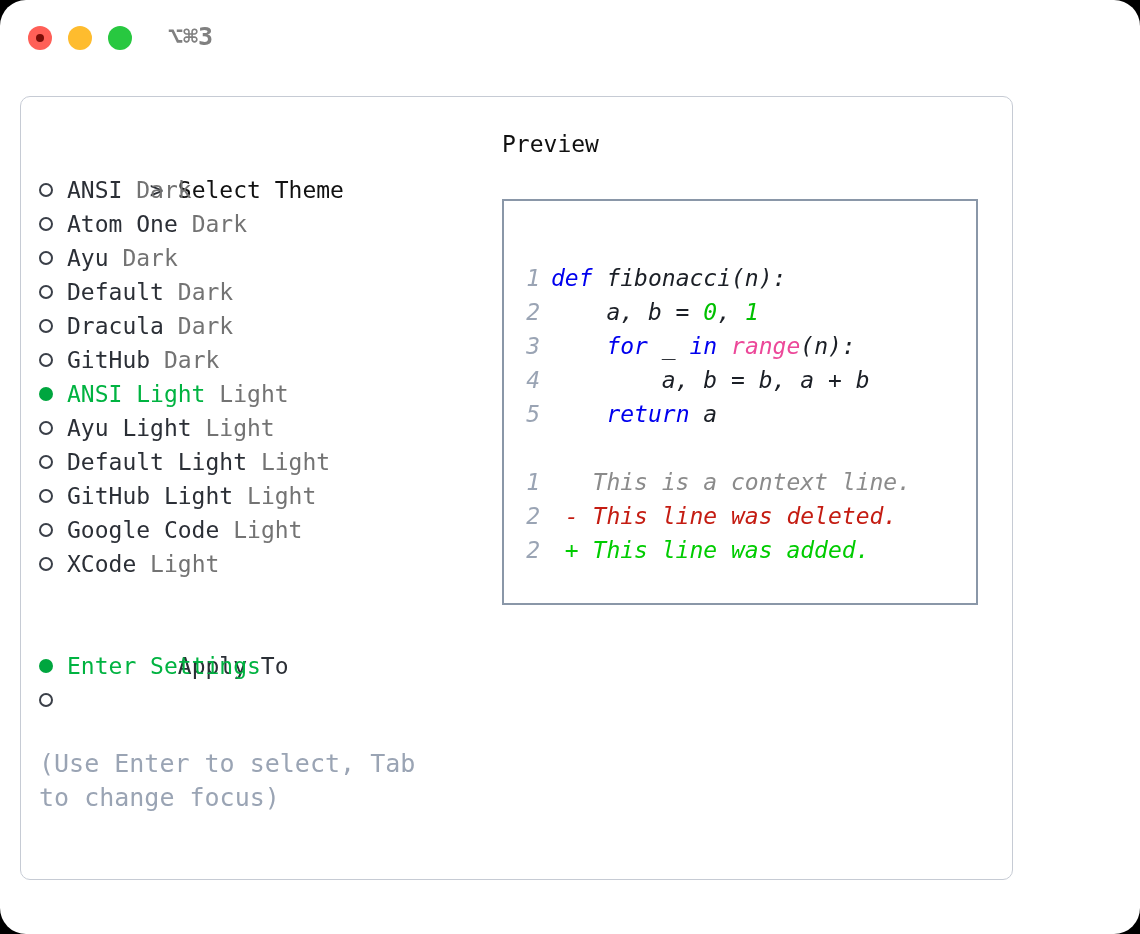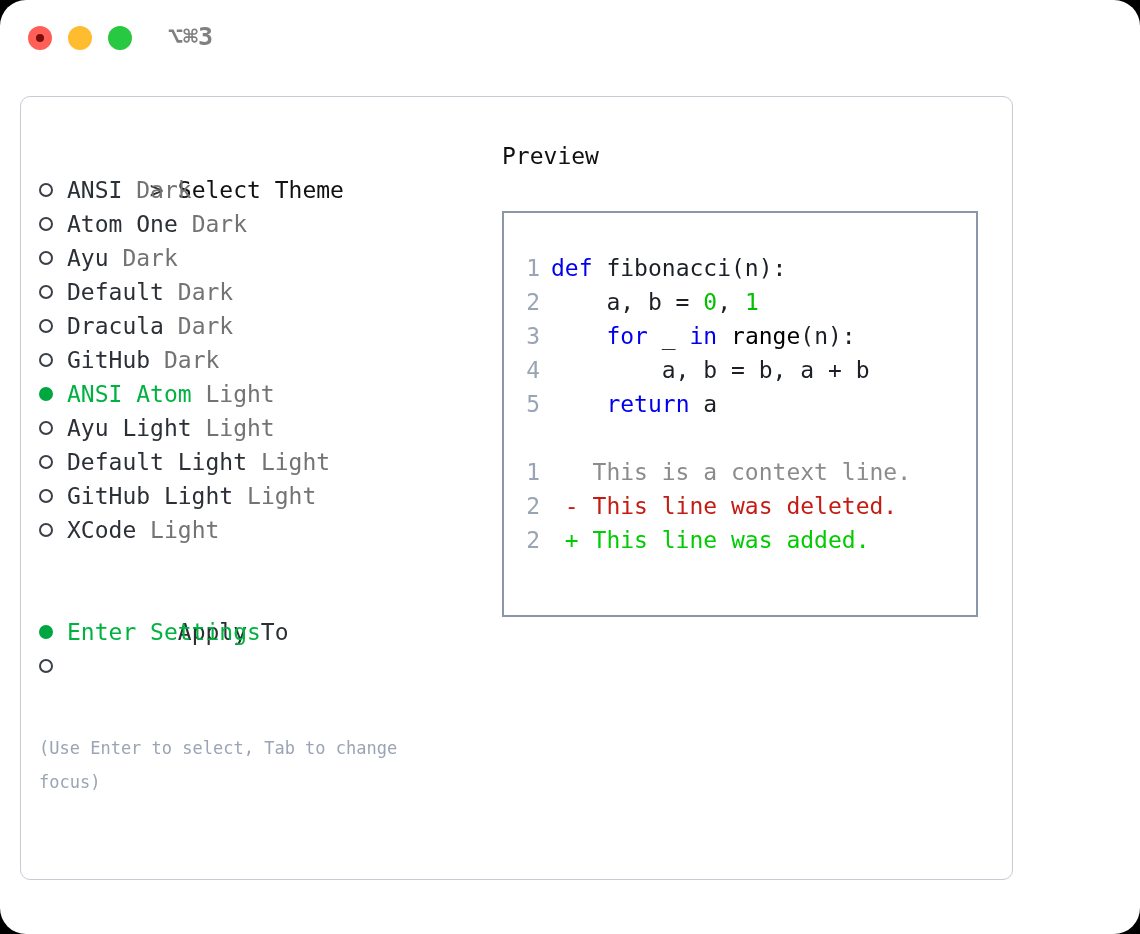--- a/index.html
+++ b/index.html
@@ -113,62 +113,63 @@
     background: #00a63f;
     border-color: #00a63f;
   }
   .theme-name { color: #2b2f36; margin-top: 22px; }
   .row.selected .theme-name { color: #00b341; }
   .variant { color: #737373; }
 
   .spacer { height: 34px; }
 
   .hint {
-    font-size: 17px;
+    font-size: 25px;
     line-height: 34px;
     color: #9aa4b4;
     width: 420px;
     white-space: pre-wrap;
-    margin-top: 48px;
+    margin-top: 30px;
   }
 
   
   .right-col {
     position: absolute;
     left: 481px;
-    top: 42px;
+    top: 30px;
     width: 490px;
   }
   .preview-title {
     font-size: 23px;
     color: #111111;
     line-height: 34px;
   }
   .preview-box {
     margin-top: 38px;
     width: 476px;
     height: 406px;
     border: 2px solid #8a97a8;
     box-sizing: border-box;
-    padding: 38px 0 0 14px;
+    padding: 60px 0 0 14px;
+    font-style: italic;
   }
   .code-line {
     font-size: 23px;
     line-height: 34px;
     white-space: pre;
   }
   .ln {
     display: inline-block;
     width: 22px;
     text-align: right;
     color: #9aa4b4;
     margin-right: 11px;
   }
   .kw   { color: #0000ee; }
-  .fn   { color: #000000; }
+  .fn   { color: #ec4899; }
   .num  { color: #00c000; }
   .plain{ color: #1b1f26; }
   .ctx  { color: #8b8b8b; }
   .del  { color: #c41c12; }
   .add  { color: #00cc00; margin-top: 44px; }
   .gap  { height: 34px; }
 </style>
 </head>
 <body>
 
@@ -189,24 +190,25 @@
         <span class="marker">&gt; </span><span>Select Theme</span>
       </div>
 
       <div id="theme-rows">
           <div class="row"><span class="marker"><span class="radio"></span></span><span class="theme-name">ANSI</span><span> </span><span class="variant">Dark</span></div>
           <div class="row"><span class="marker"><span class="radio"></span></span><span class="theme-name">Atom One</span><span> </span><span class="variant">Dark</span></div>
           <div class="row"><span class="marker"><span class="radio"></span></span><span class="theme-name">Ayu</span><span> </span><span class="variant">Dark</span></div>
           <div class="row"><span class="marker"><span class="radio"></span></span><span class="theme-name">Default</span><span> </span><span class="variant">Dark</span></div>
           <div class="row"><span class="marker"><span class="radio"></span></span><span class="theme-name">Dracula</span><span> </span><span class="variant">Dark</span></div>
           <div class="row"><span class="marker"><span class="radio"></span></span><span class="theme-name">GitHub</span><span> </span><span class="variant">Dark</span></div>
-          <div class="row selected"><span class="marker"><span class="radio on"></span></span><span class="theme-name">ANSI Atom</span><span> </span><span class="variant">Light</span></div>
+          <div class="row selected"><span class="marker"><span class="radio on"></span></span><span class="theme-name">ANSI Light</span><span> </span><span class="variant">Light</span></div>
           <div class="row"><span class="marker"><span class="radio"></span></span><span class="theme-name">Ayu Light</span><span> </span><span class="variant">Light</span></div>
           <div class="row"><span class="marker"><span class="radio"></span></span><span class="theme-name">Default Light</span><span> </span><span class="variant">Light</span></div>
           <div class="row"><span class="marker"><span class="radio"></span></span><span class="theme-name">GitHub Light</span><span> </span><span class="variant">Light</span></div>
+          <div class="row"><span class="marker"><span class="radio"></span></span><span class="theme-name">Google Code</span><span> </span><span class="variant">Light</span></div>
           <div class="row"><span class="marker"><span class="radio"></span></span><span class="theme-name">XCode</span><span> </span><span class="variant">Light</span></div>
         </div>
 
       <div class="spacer"></div>
 
       <div class="row">
         <span class="marker"> </span><span>Apply To</span>
       </div>
 
       <div id="apply-rows">

